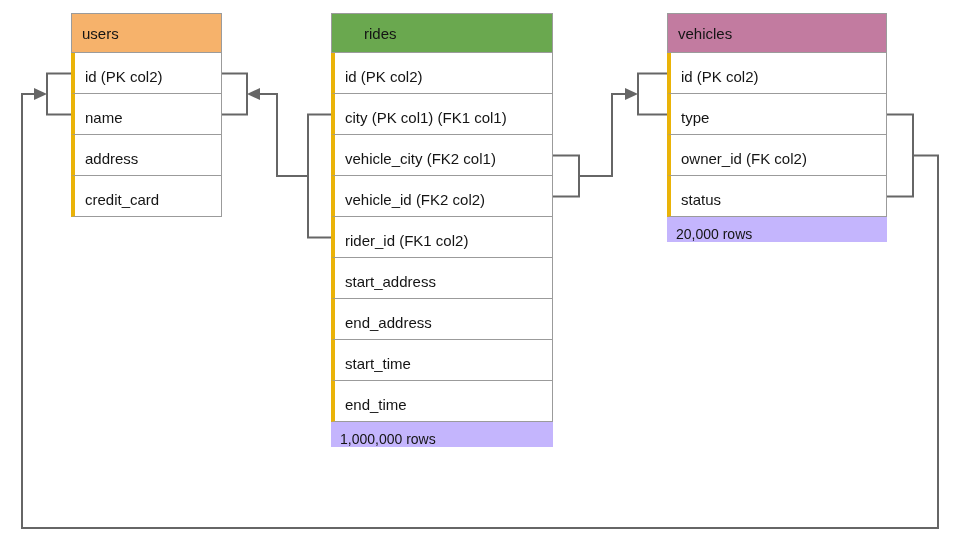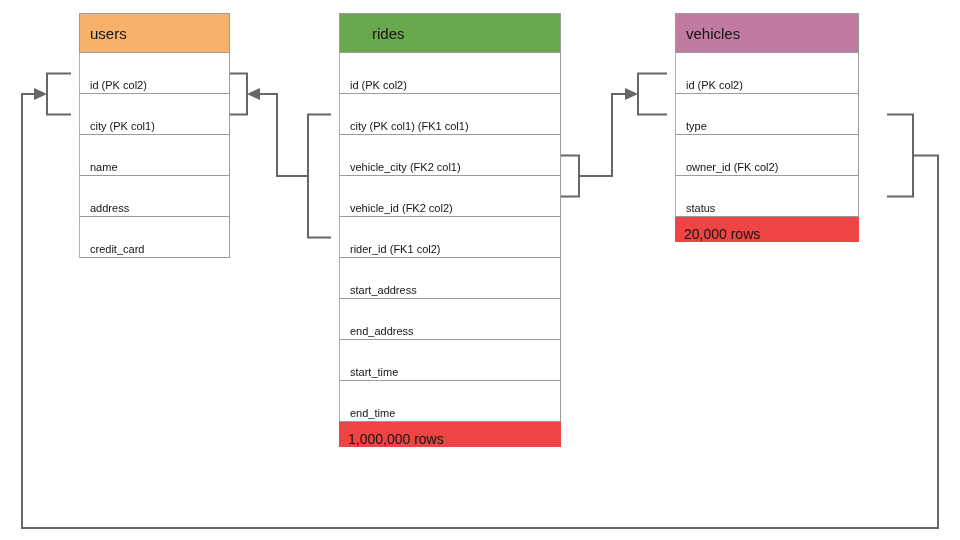--- a/index.html
+++ b/index.html
@@ -6,51 +6,51 @@
   html, body { margin: 0; padding: 0; }
   .stage {
     position: relative;
     width: 960px;
     height: 540px;
     background: #ffffff;
     font-family: "Liberation Sans", sans-serif;
     color: #141414;
     overflow: hidden;
   }
-  .tbl { position: absolute; background: #ef4444; margin-left: 8px; }
+  .tbl { position: absolute; background: #c4b5fd; }
   .tbl-header {
     height: 40px;
     line-height: 40px;
     padding: 0 10px;
     font-size: 15px;
     border: 1px solid #9b9b9b;
     white-space: nowrap;
     overflow: hidden;
   }
   .rows .row {
     height: 41px;
     line-height: 40px;
-    padding: 12px 10px;
-    font-size: 11px;
+    padding: 4px 10px;
+    font-size: 15px;
     background: #ffffff;
-    border-left: 1px solid #eab308;
+    border-left: 4px solid #eab308;
     border-right: 1px solid #9b9b9b;
     border-bottom: 1px solid #9b9b9b;
     white-space: nowrap;
     overflow: hidden;
   }
   .rowcount {
     margin-top: 9px;
     padding-left: 9px;
     font-size: 14px;
     color: #141414;
   }
   .tbl-users    { left: 71px;  top: 13px; width: 151px; }
   .tbl-rides    { left: 331px; top: 13px; width: 222px; }
-  .tbl-vehicles { left: 667px; top: 13px; width: 184px; }
+  .tbl-vehicles { left: 667px; top: 13px; width: 220px; }
   .wires {
     position: absolute;
     left: 0; top: 0;
     width: 960px; height: 540px;
     pointer-events: none;
   }
   .conn { fill: none; stroke: var(--line-color, #666666); stroke-width: 2; }
   .arrow { fill: var(--line-color, #666666); stroke: none; }
 </style>
 </head>
@@ -79,21 +79,20 @@
     <path class="conn" d="M887,114.5 H913 V196.5 H887"></path>
 
     <path class="conn" d="M913,155.5 H938 V528 H22 V94 H34"></path>
     <polygon class="arrow" points="47,94 34,88 34,100"></polygon>
   </svg>
 
   <div class="tbl tbl-users">
     <div class="tbl-header" style="background-color: rgb(246, 178, 107);">users</div>
     <div class="rows">
         <div class="row">id (PK col2)</div>
-        <div class="row">city (PK col1)</div>
         <div class="row">name</div>
         <div class="row">address</div>
         <div class="row">credit_card</div>
       </div>
   </div>
 
   <div class="tbl tbl-rides">
     <div class="tbl-header" style="background-color: rgb(106, 168, 79); padding-left: 32px;">rides</div>
     <div class="rows">
         <div class="row">id (PK col2)</div>

